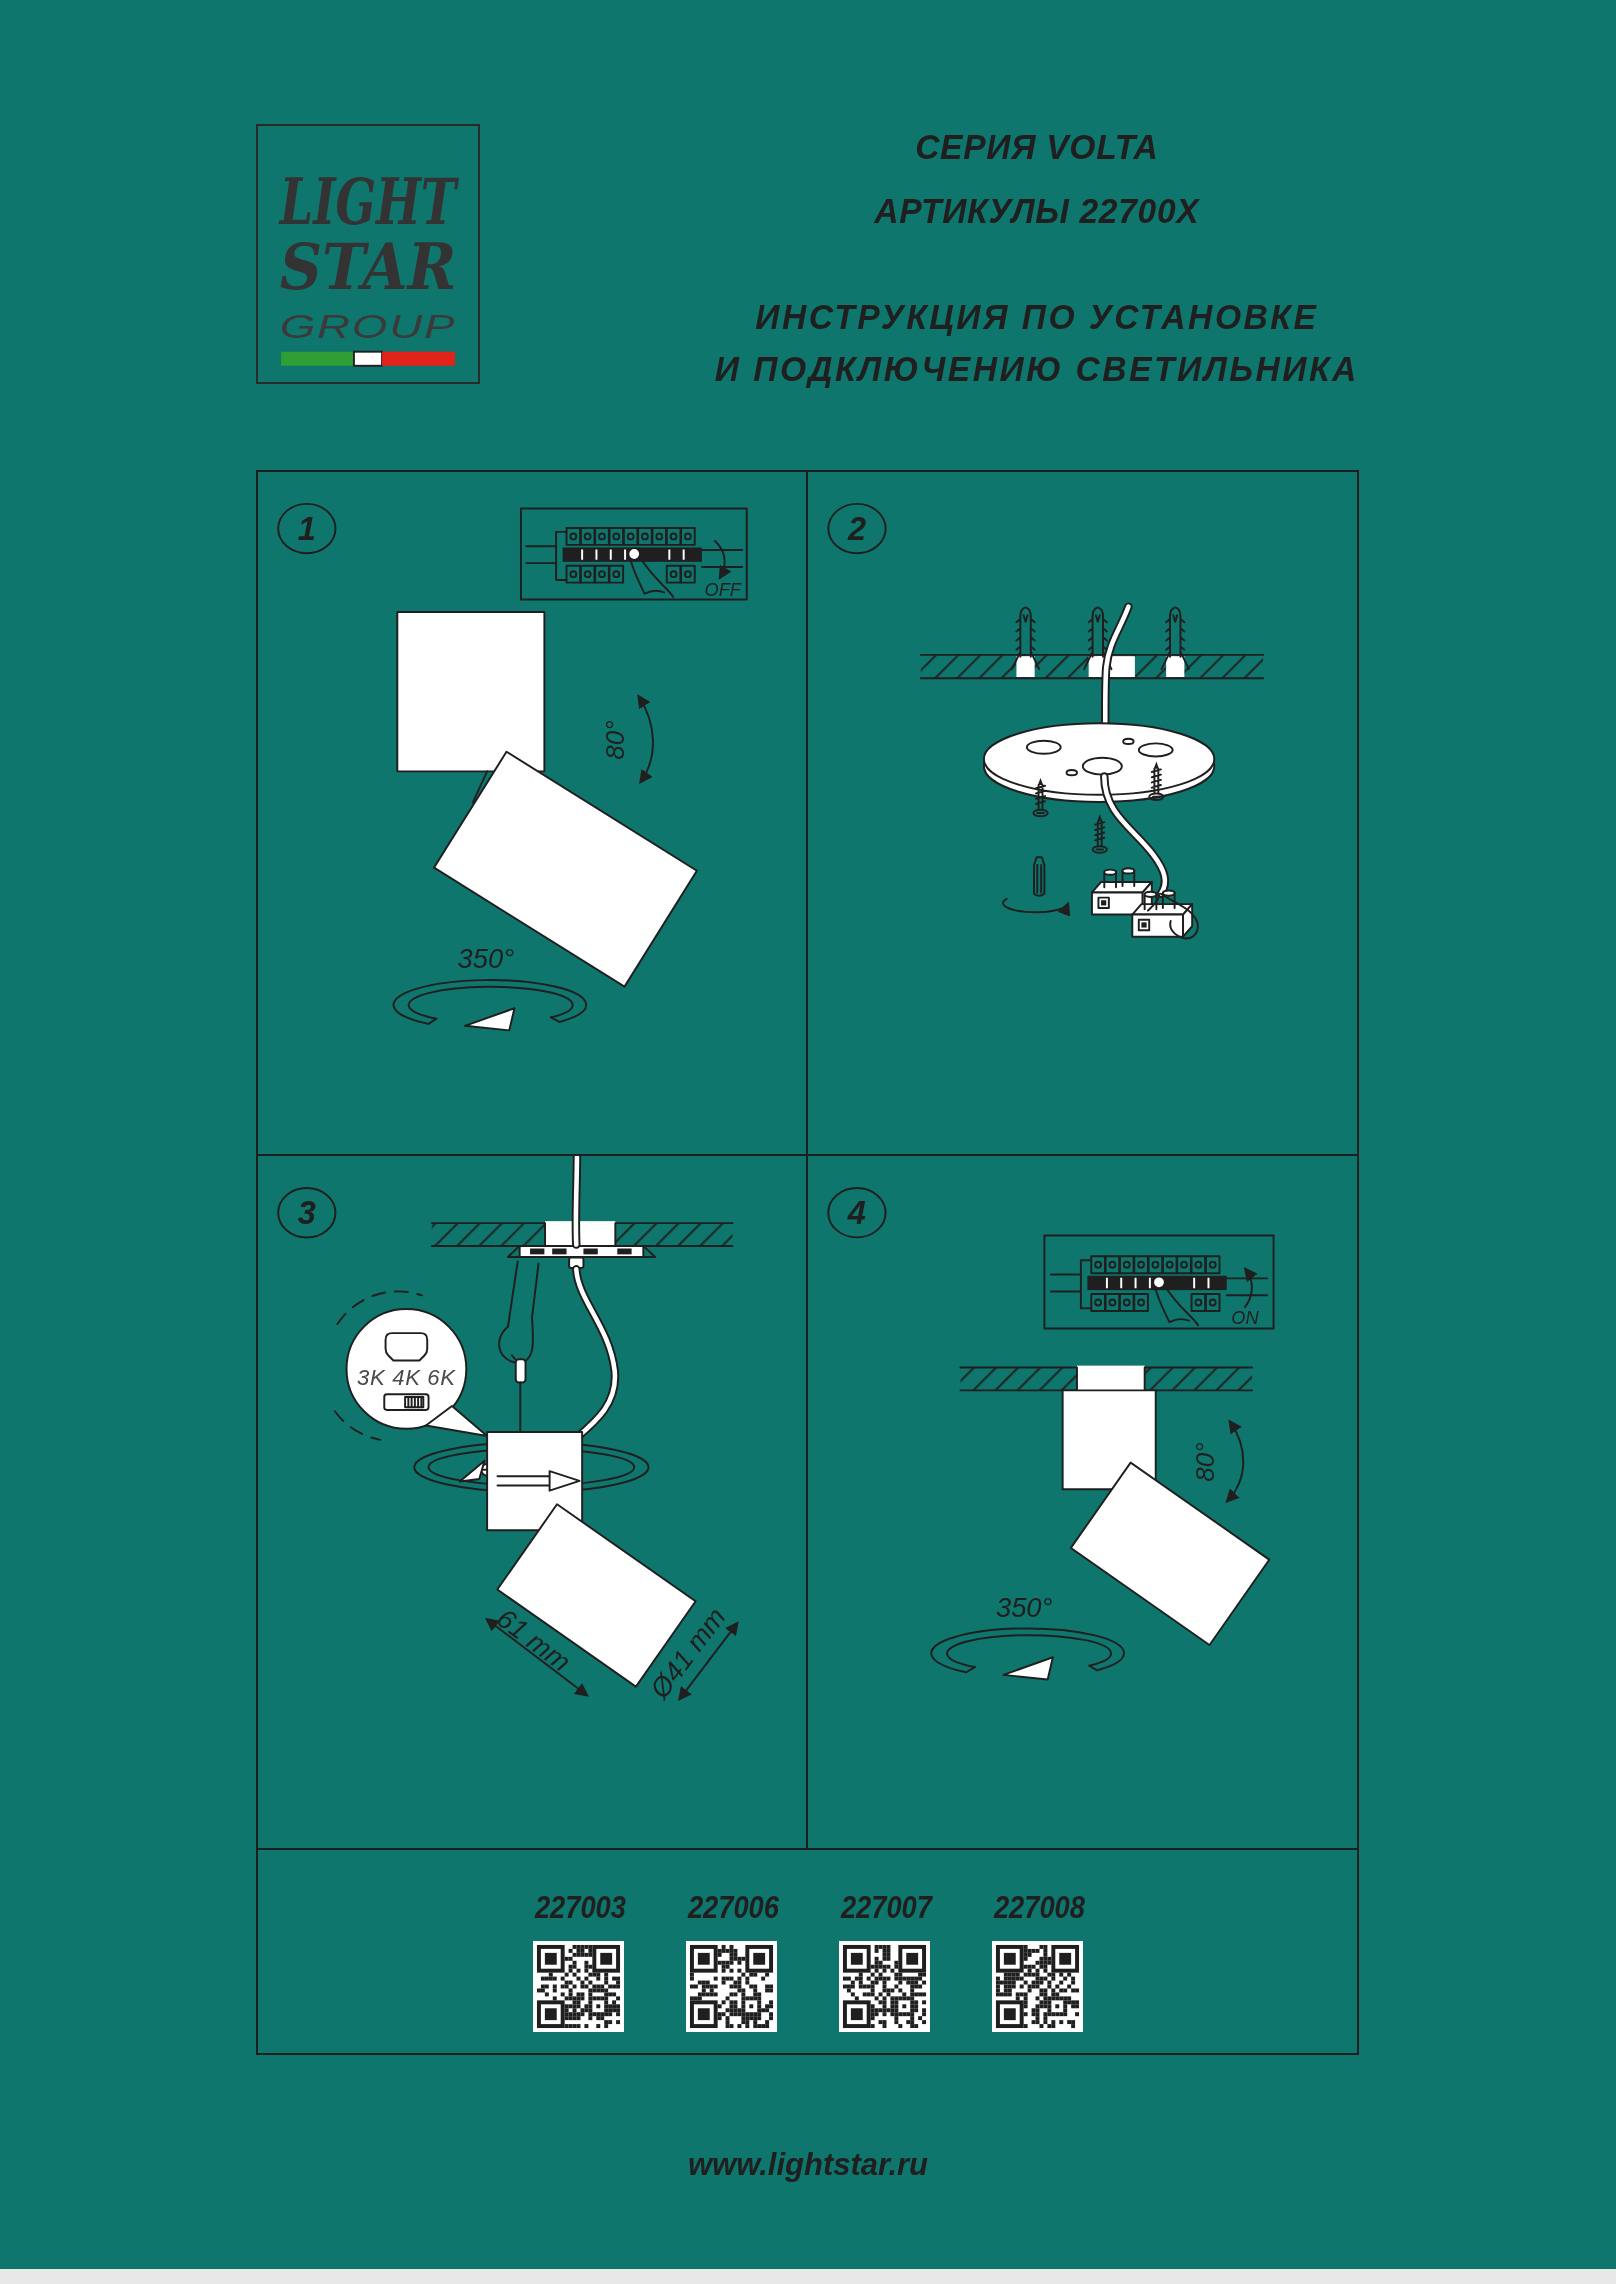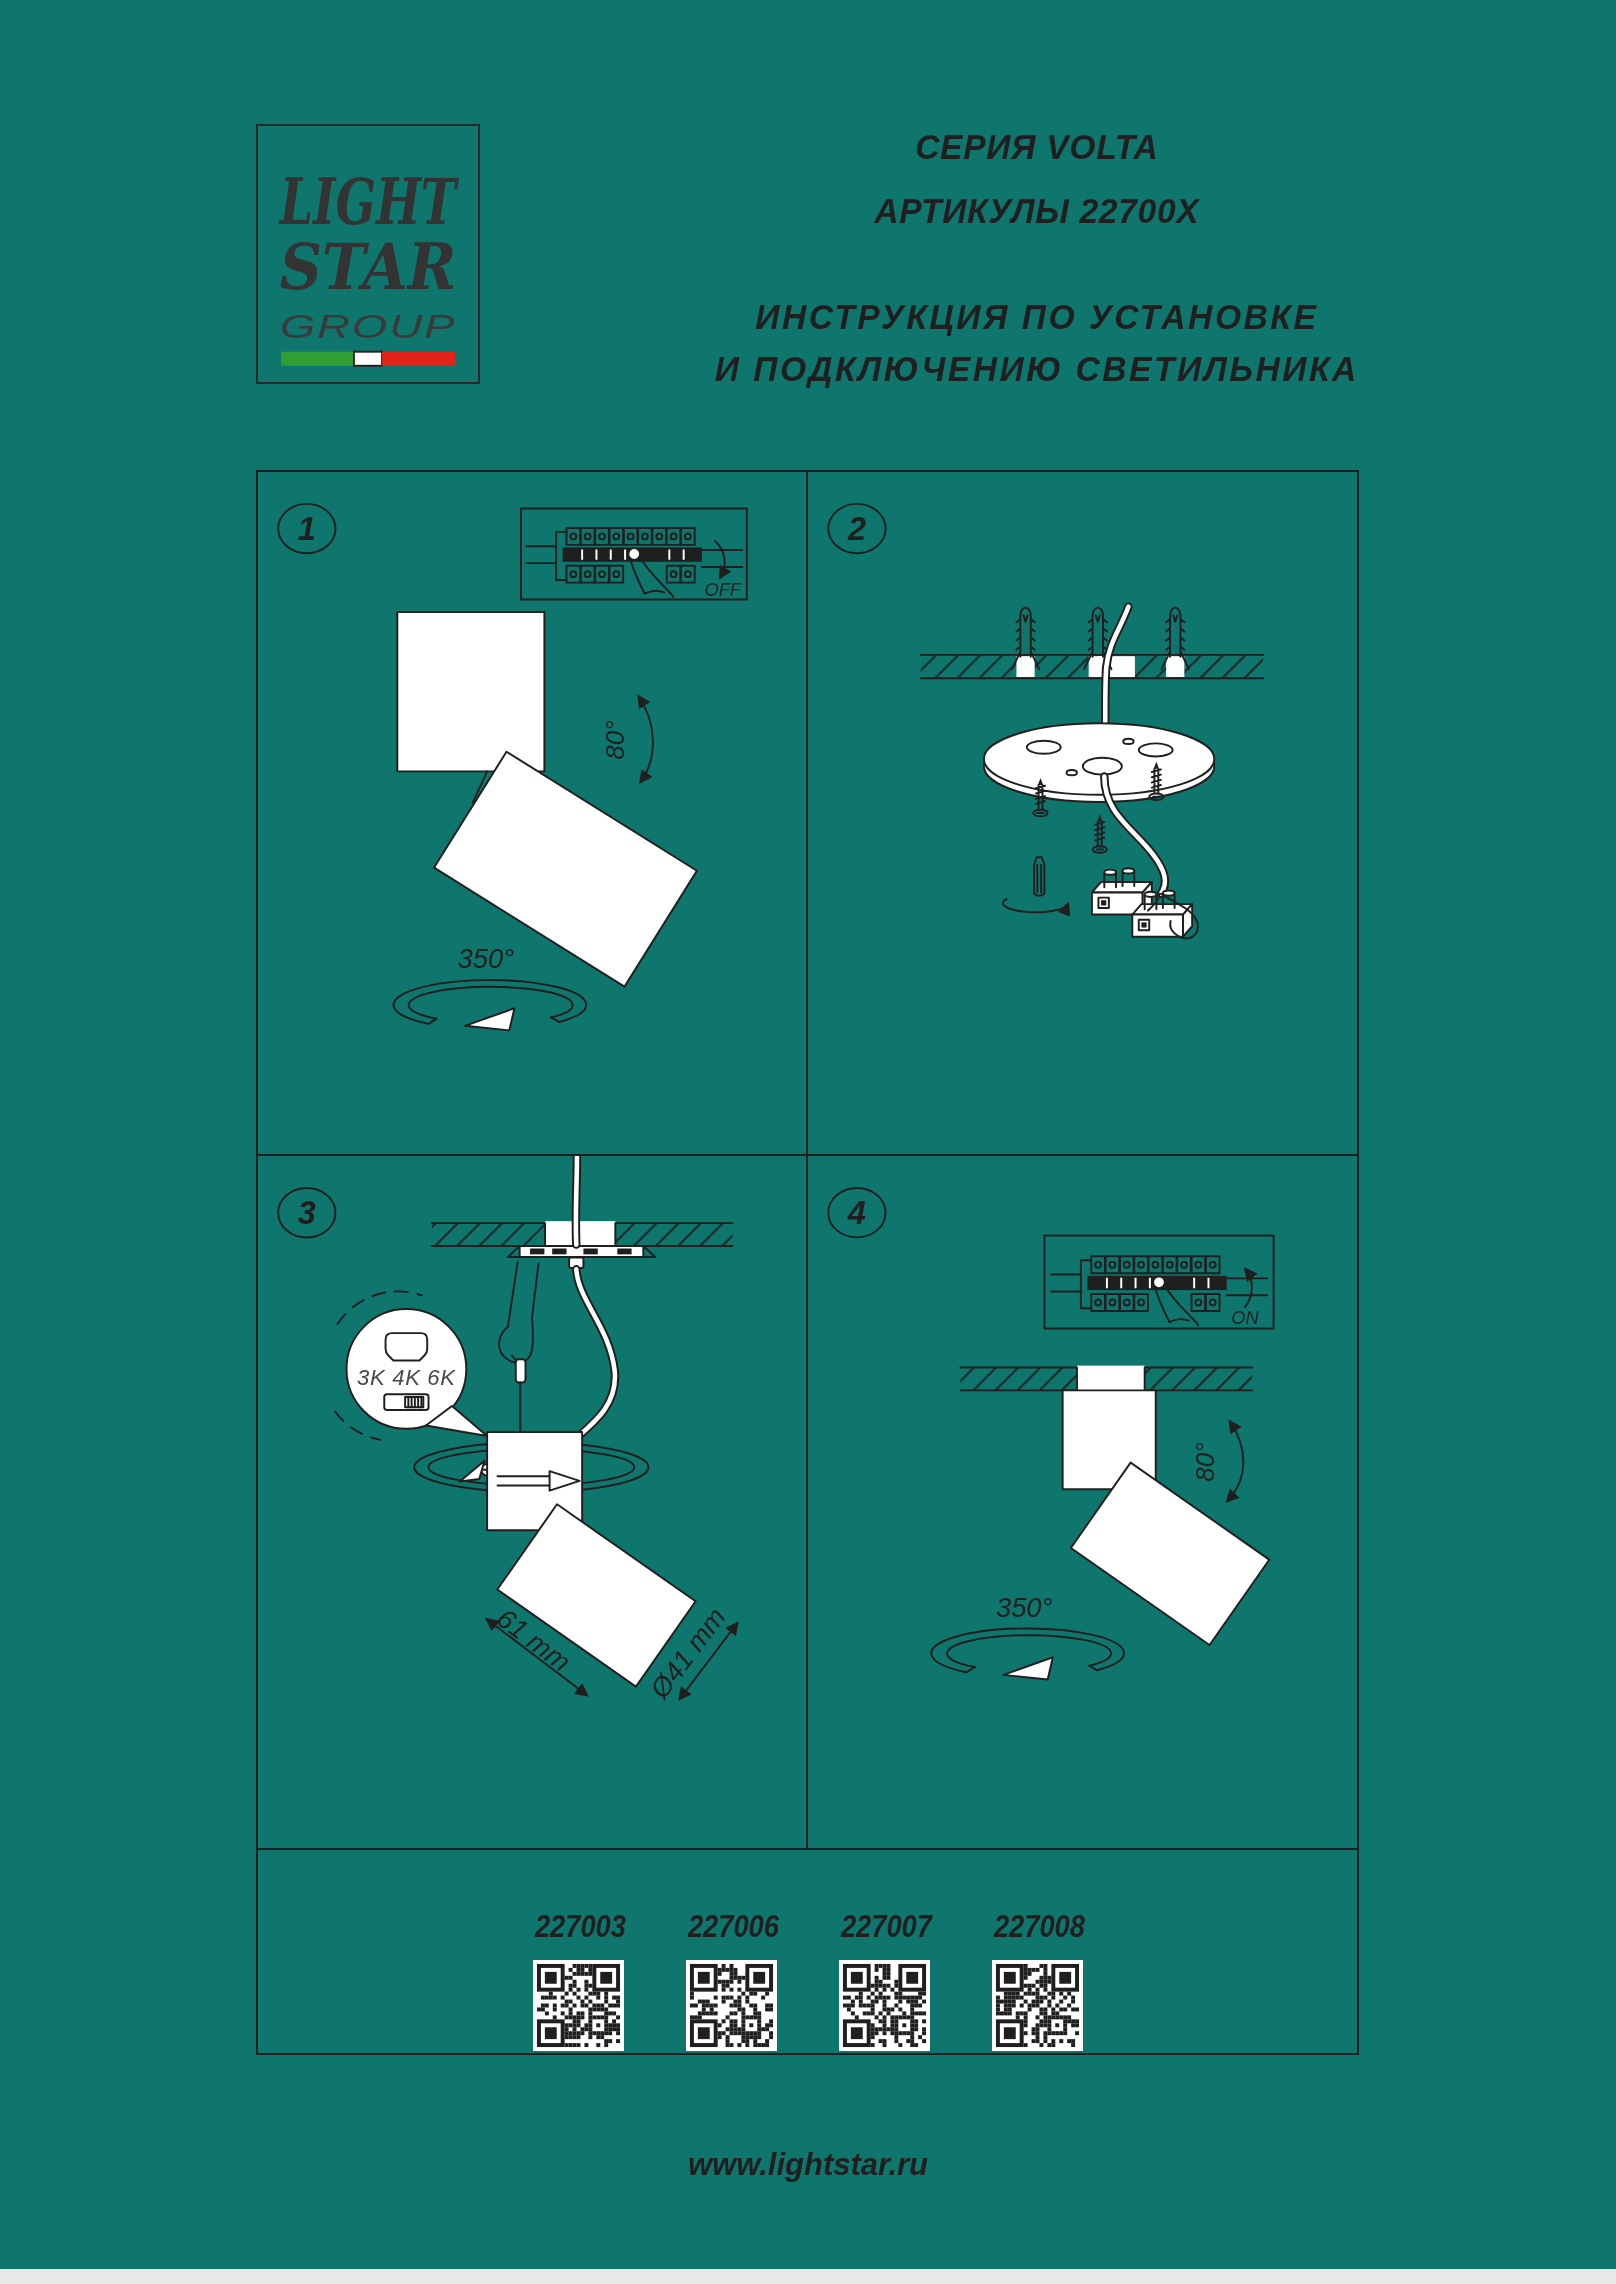--- a/index.html
+++ b/index.html
@@ -13,21 +13,21 @@
   .title-main{font-size:35px;font-weight:bold;line-height:64px;letter-spacing:0.7px;transform:scaleX(.96);transform-origin:right;}
   .title-sub{margin-top:48px;font-size:35px;font-weight:bold;line-height:52px;letter-spacing:2.6px;transform:scaleX(.96);transform-origin:right;}
 
   
   #grid{left:256px;top:470px;width:1103px;height:1585px;border:2px solid #1f1f1f;box-sizing:border-box;}
   .cell{position:absolute;box-sizing:border-box;overflow:hidden;}
   #cell-1{left:0;top:0;width:550px;height:684px;border-right:2px solid #1f1f1f;border-bottom:2px solid #1f1f1f;}
   #cell-2{left:550px;top:0;width:549px;height:684px;border-bottom:2px solid #1f1f1f;}
   #cell-3{left:0;top:684px;width:550px;height:694px;border-right:2px solid #1f1f1f;border-bottom:2px solid #1f1f1f;}
   #cell-4{left:550px;top:684px;width:549px;height:694px;border-bottom:2px solid #1f1f1f;}
-  #qr-row{left:0;top:1378px;width:1099px;height:203px;display:flex;justify-content:center;align-items:flex-end;gap:55px;padding-top:22px;box-sizing:border-box;}
+  #qr-row{left:0;top:1378px;width:1099px;height:203px;display:flex;justify-content:center;align-items:center;gap:55px;padding-top:22px;box-sizing:border-box;}
   .qr-item{width:98px;text-align:center;}
   .qr-label{font-size:31px;font-weight:bold;letter-spacing:0;transform:scaleX(.88);line-height:34px;}
   .qr-item svg{margin-top:15.6px;width:91px;height:91px;}
 
   
   #footer{left:0;top:2147px;width:100%;text-align:center;font-size:31px;font-weight:bold;letter-spacing:0;}
 
   
   svg text{font-family:"Liberation Sans",sans-serif;fill:#1f1f1f;}
   .ln{stroke:#1f1f1f;stroke-width:3;fill:none;stroke-linecap:round;stroke-linejoin:round;}

